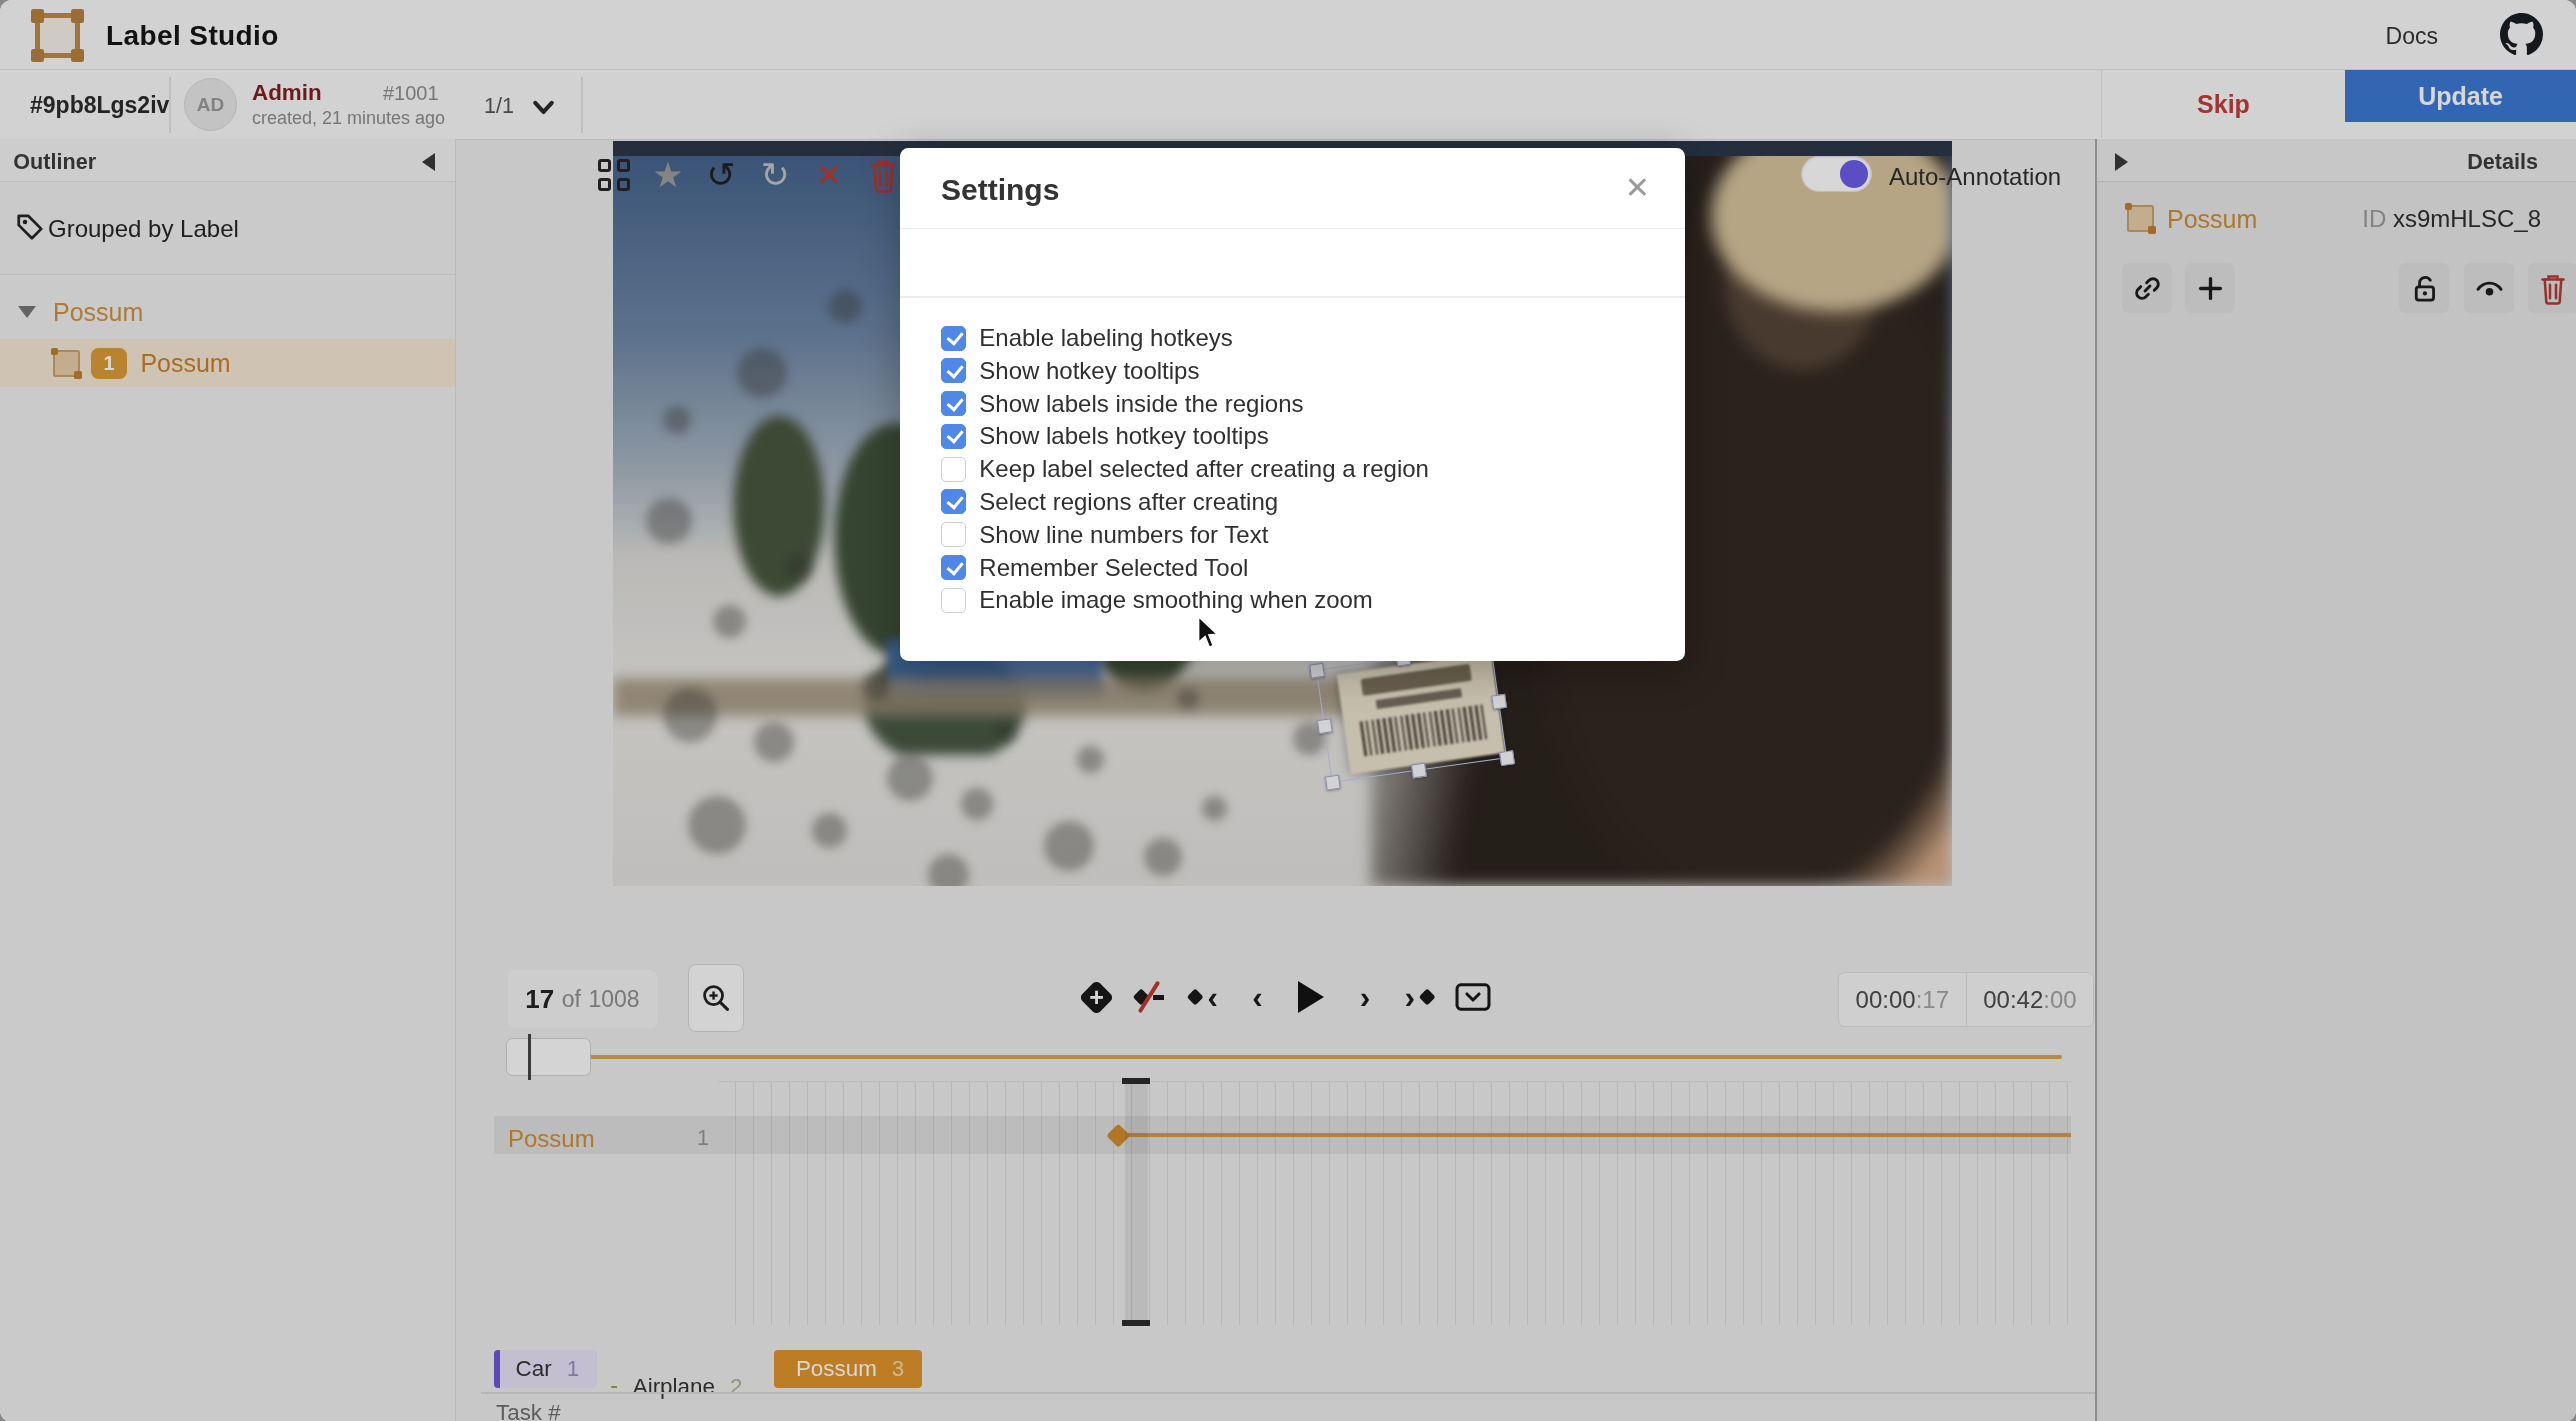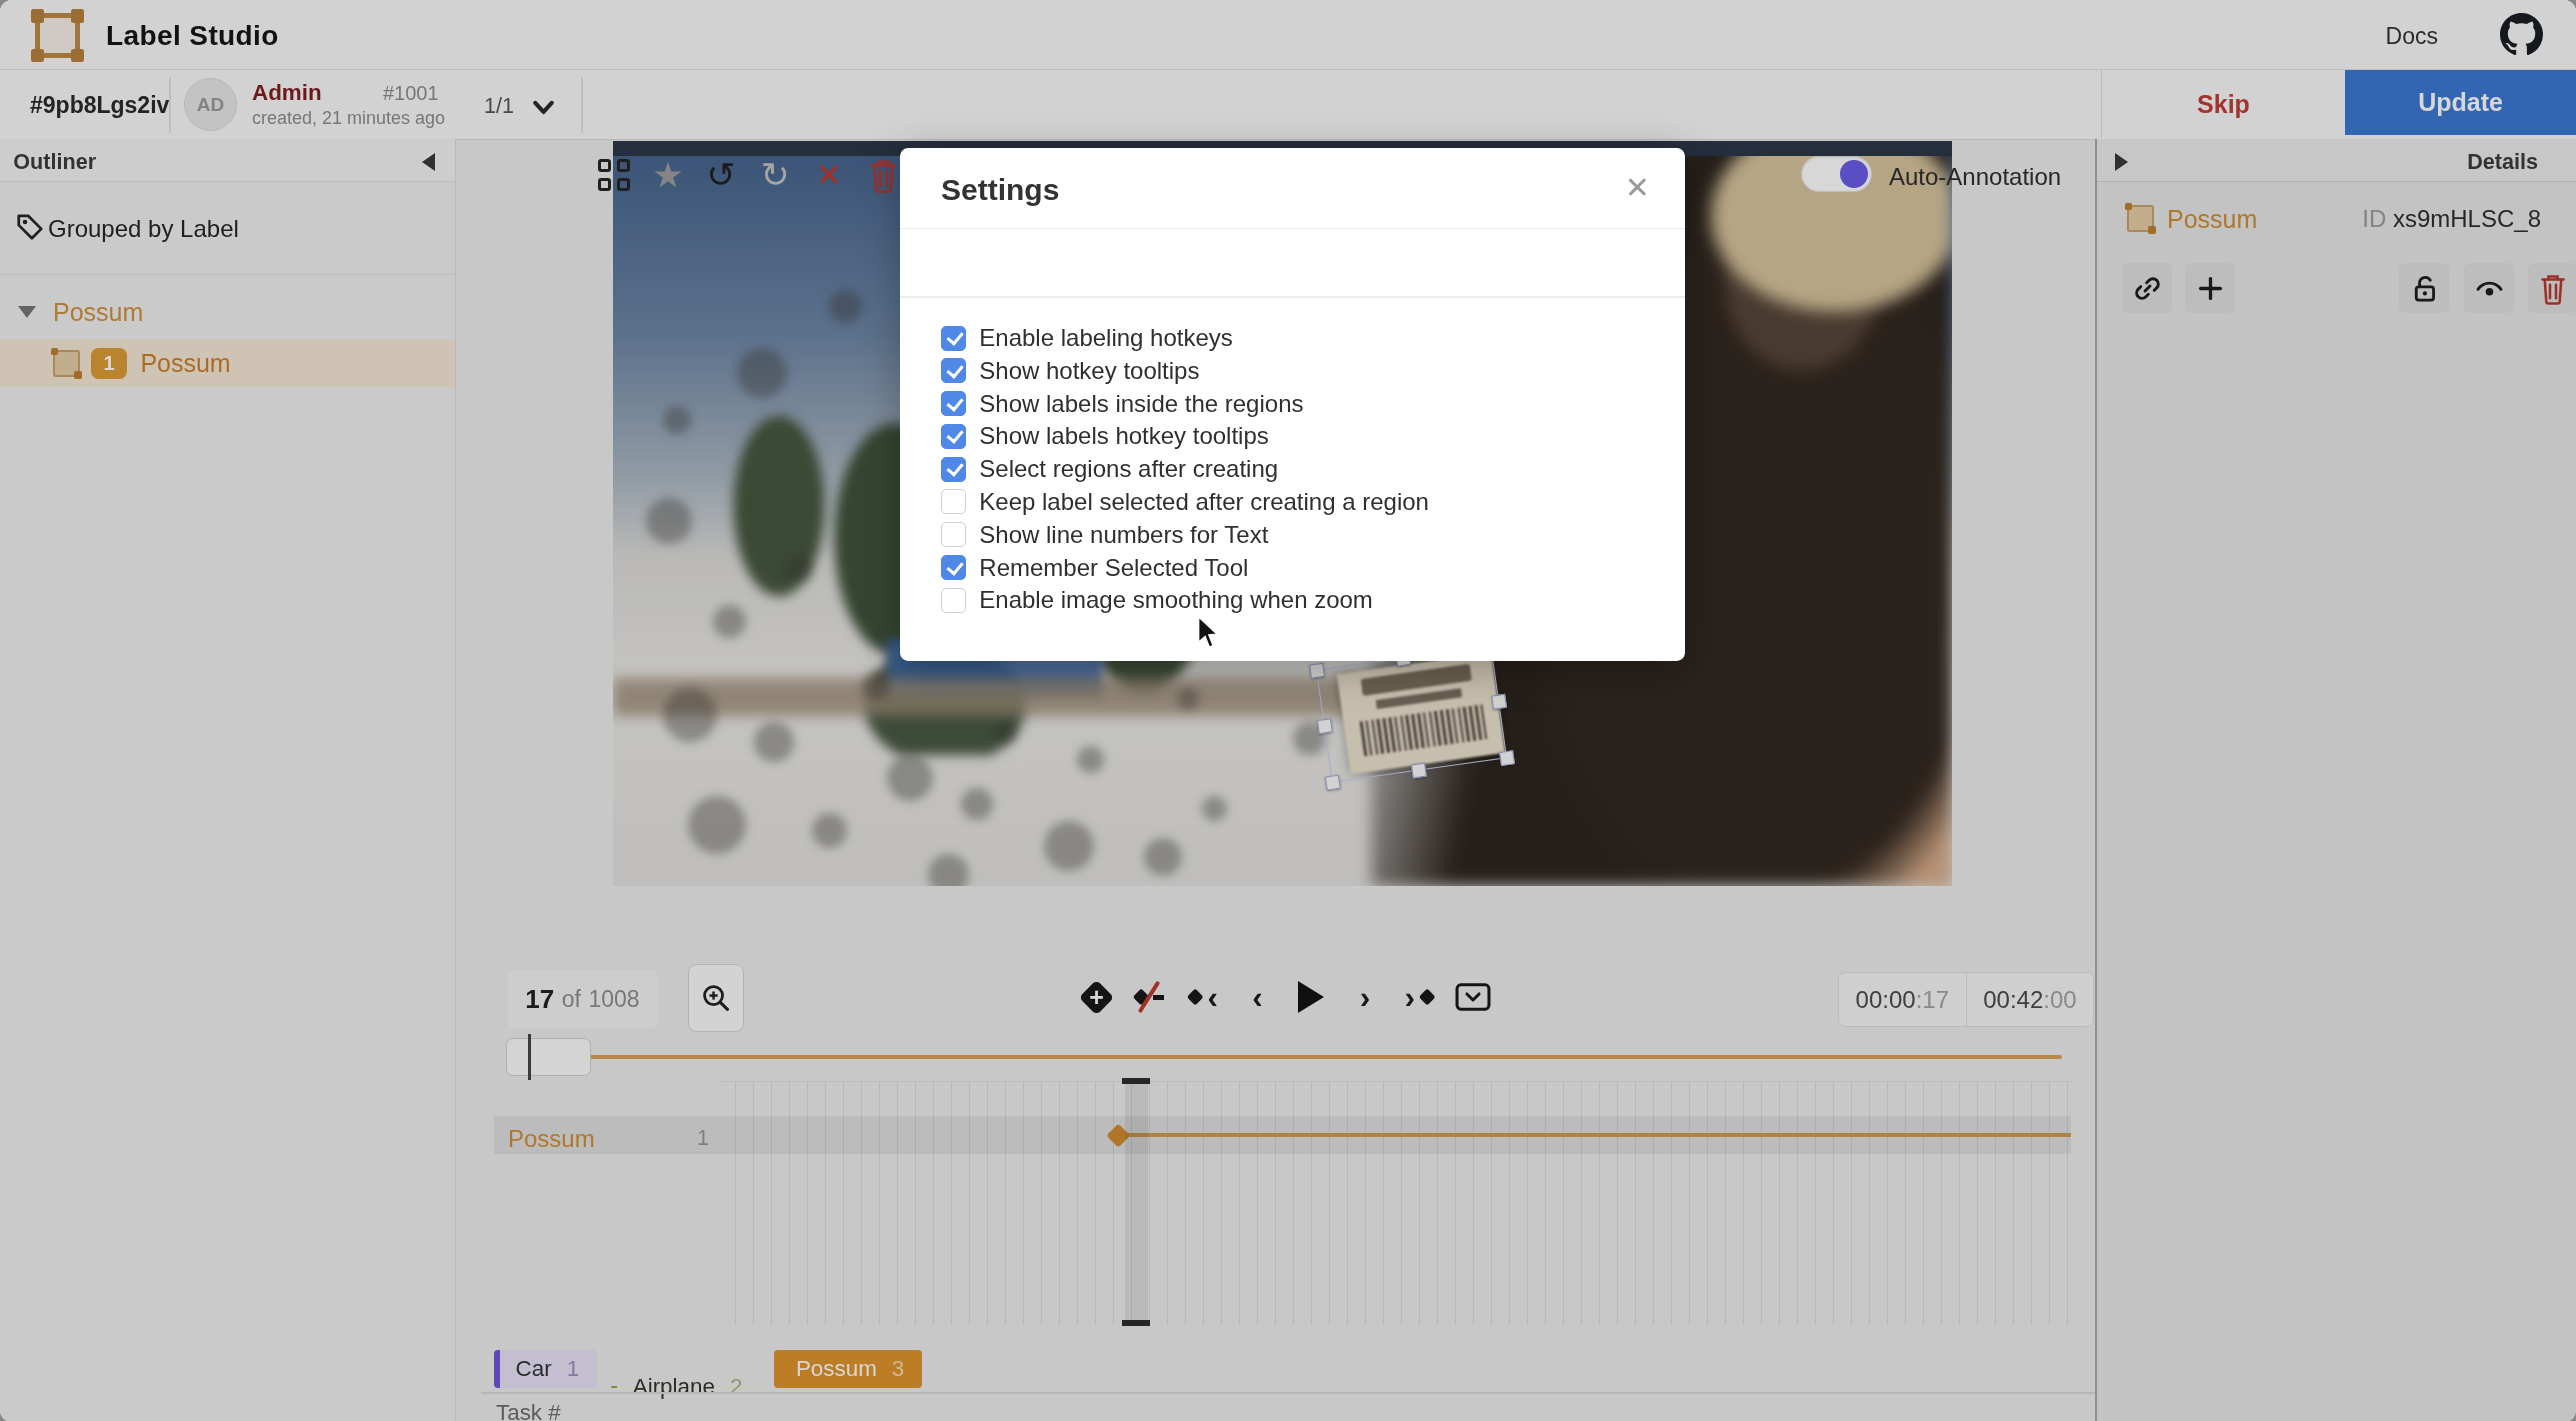--- a/index.html
+++ b/index.html
@@ -29,21 +29,21 @@
   .pager-chevron { position:absolute; left:527px; top:21.6px; width:33px; height:30px; }
   .icon-btn { position:absolute; top:85px; width:40px; height:40px; display:flex; align-items:center; justify-content:center; }
   .glyph { font-size:35px; line-height:36px; }
   .grid-ic { width:31.5px; height:31.5px; display:grid; grid-template-columns:12.4px 12.4px; grid-template-rows:12.4px 12.4px; gap:6.6px; }
   .grid-ic b { border:3.3px solid #252525; border-radius:3.3px; }
   .info-ic { width:33px; height:33px; border-radius:50%; background:#151515; color:#fff; font-size:22.4px; font-weight:700; text-align:center; line-height:33px; font-family:"Liberation Serif",serif; }
   .toggle { position:absolute; left:1801px; top:86px; width:71px; height:36px; background:#ffffff; border:1.7px solid #e2e2e2; border-radius:18px; box-shadow:inset 0 0.8px 2.5px rgba(0,0,0,.08); }
   .toggle .knob { position:absolute; right:3.3px; top:2.5px; width:28px; height:28px; border-radius:50%; background:#6b5ce7; }
   .auto-label { position:absolute; left:1889px; top:93px; font-size:24px; color:#2e2e2e; }
   .skip-btn { position:absolute; left:2101px; top:0; width:244px; height:68px; border-left:1.7px solid #e0e0e0; display:flex; align-items:center; justify-content:center; font-size:25px; font-weight:600; color:#c23c36; background:#f9f9f9; }
-  .update-btn { position:absolute; left:2345px; top:0; width:231px; height:65px; display:flex; align-items:center; justify-content:center; font-size:25px; font-weight:600; color:#fff; background:#3b79d2; }
+  .update-btn { position:absolute; left:2345px; top:0; width:231px; height:52px; display:flex; align-items:center; justify-content:center; font-size:25px; font-weight:600; color:#fff; background:#3b79d2; }
   
   .sidebar { position:absolute; left:0; top:139px; width:456px; height:1282px; background:#f0f0f0; border-right:1.7px solid #ddd; z-index:2; }
   .panel-head { height:43px; background:#f4f4f4; border-bottom:1.7px solid #e0e0e0; position:relative; }
   .panel-head .t { position:absolute; left:13.3px; top:10px; font-size:21.6px; font-weight:600; color:#3c3c3c; }
   .tri-left { position:absolute; right:20px; top:14px; width:0; height:0; border-top:9px solid transparent; border-bottom:9px solid transparent; border-right:13.3px solid #3a3a3a; }
   .group-row { position:relative; height:93px; border-bottom:1.7px solid #e0e0e0; }
   .group-row svg { position:absolute; left:15px; top:30px; }
   .group-row .t { position:absolute; left:48px; top:33px; font-size:24px; color:#262626; }
   .tree-row1 { position:relative; height:51px; margin-top:13.3px; }
   .tri-down { position:absolute; left:18px; top:18px; width:0; height:0; border-left:9px solid transparent; border-right:9px solid transparent; border-top:12.4px solid #767676; }
@@ -500,27 +500,27 @@
           <span class="cb-label">Show hotkey tooltips</span>
         </div>
         <div class="cb-row checked">
           <span class="cb-box"></span>
           <span class="cb-label">Show labels inside the regions</span>
         </div>
         <div class="cb-row checked">
           <span class="cb-box"></span>
           <span class="cb-label">Show labels hotkey tooltips</span>
         </div>
+        <div class="cb-row">
+          <span class="cb-box"></span>
+          <span class="cb-label">Keep label selected after creating a region</span>
+        </div>
         <div class="cb-row checked">
           <span class="cb-box"></span>
           <span class="cb-label">Select regions after creating</span>
-        </div>
-        <div class="cb-row">
-          <span class="cb-box"></span>
-          <span class="cb-label">Keep label selected after creating a region</span>
         </div>
         <div class="cb-row">
           <span class="cb-box"></span>
           <span class="cb-label">Show line numbers for Text</span>
         </div>
         <div class="cb-row checked">
           <span class="cb-box"></span>
           <span class="cb-label">Remember Selected Tool</span>
         </div>
         <div class="cb-row">

